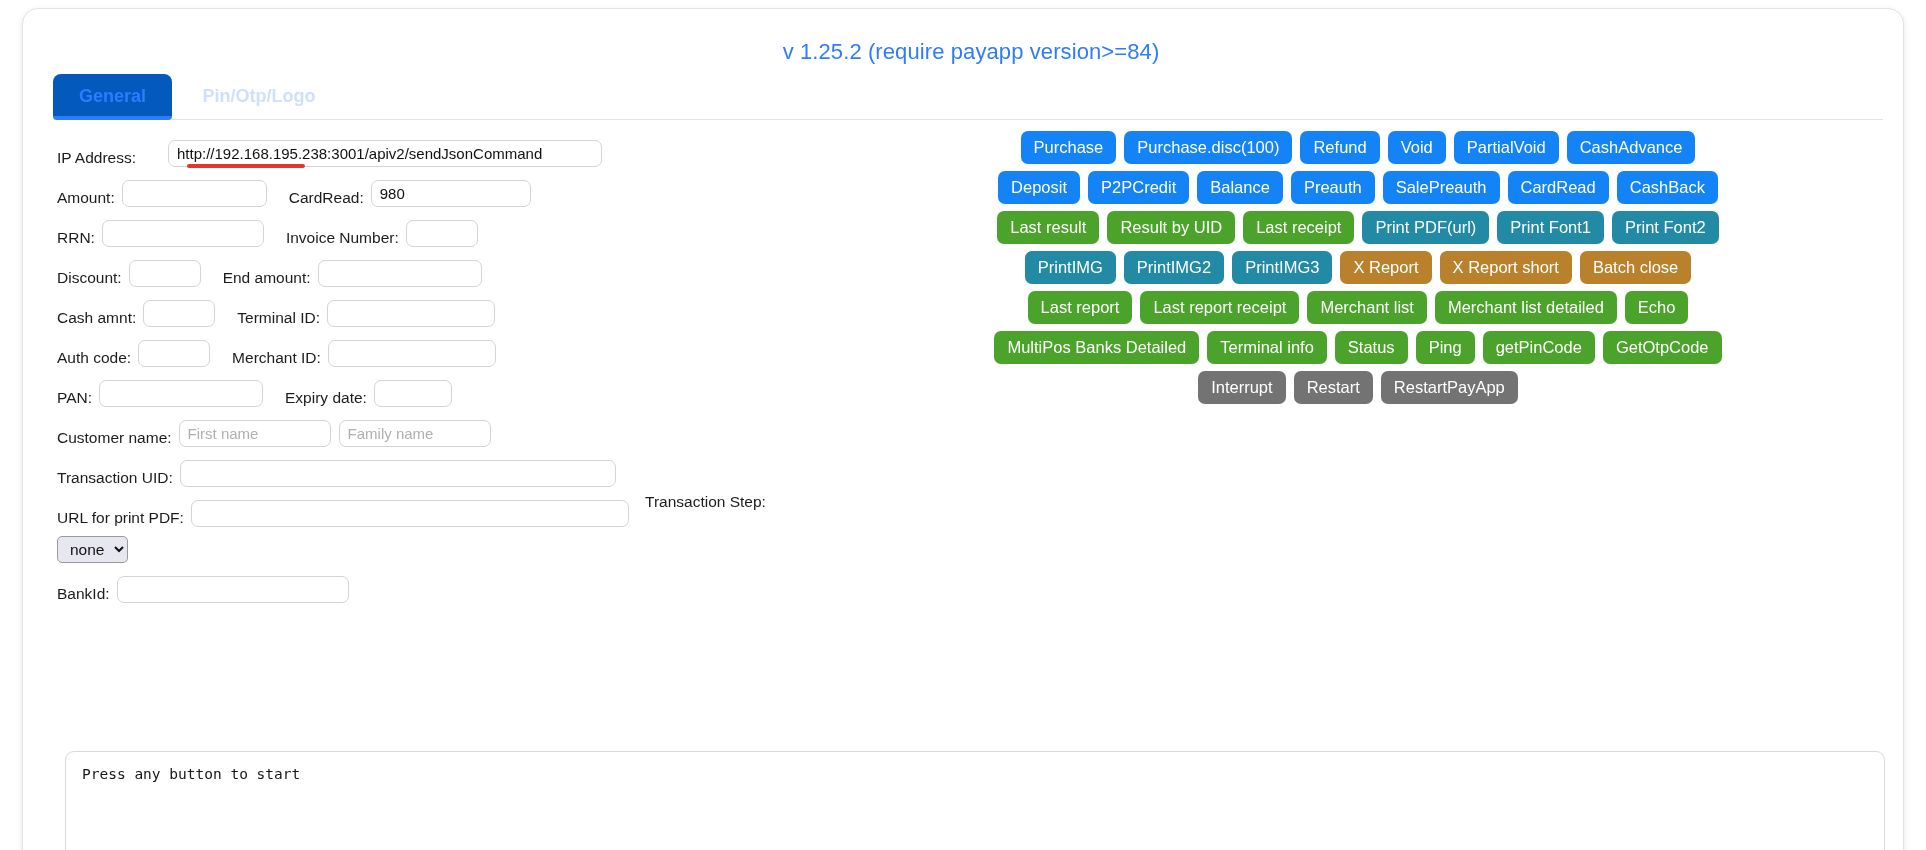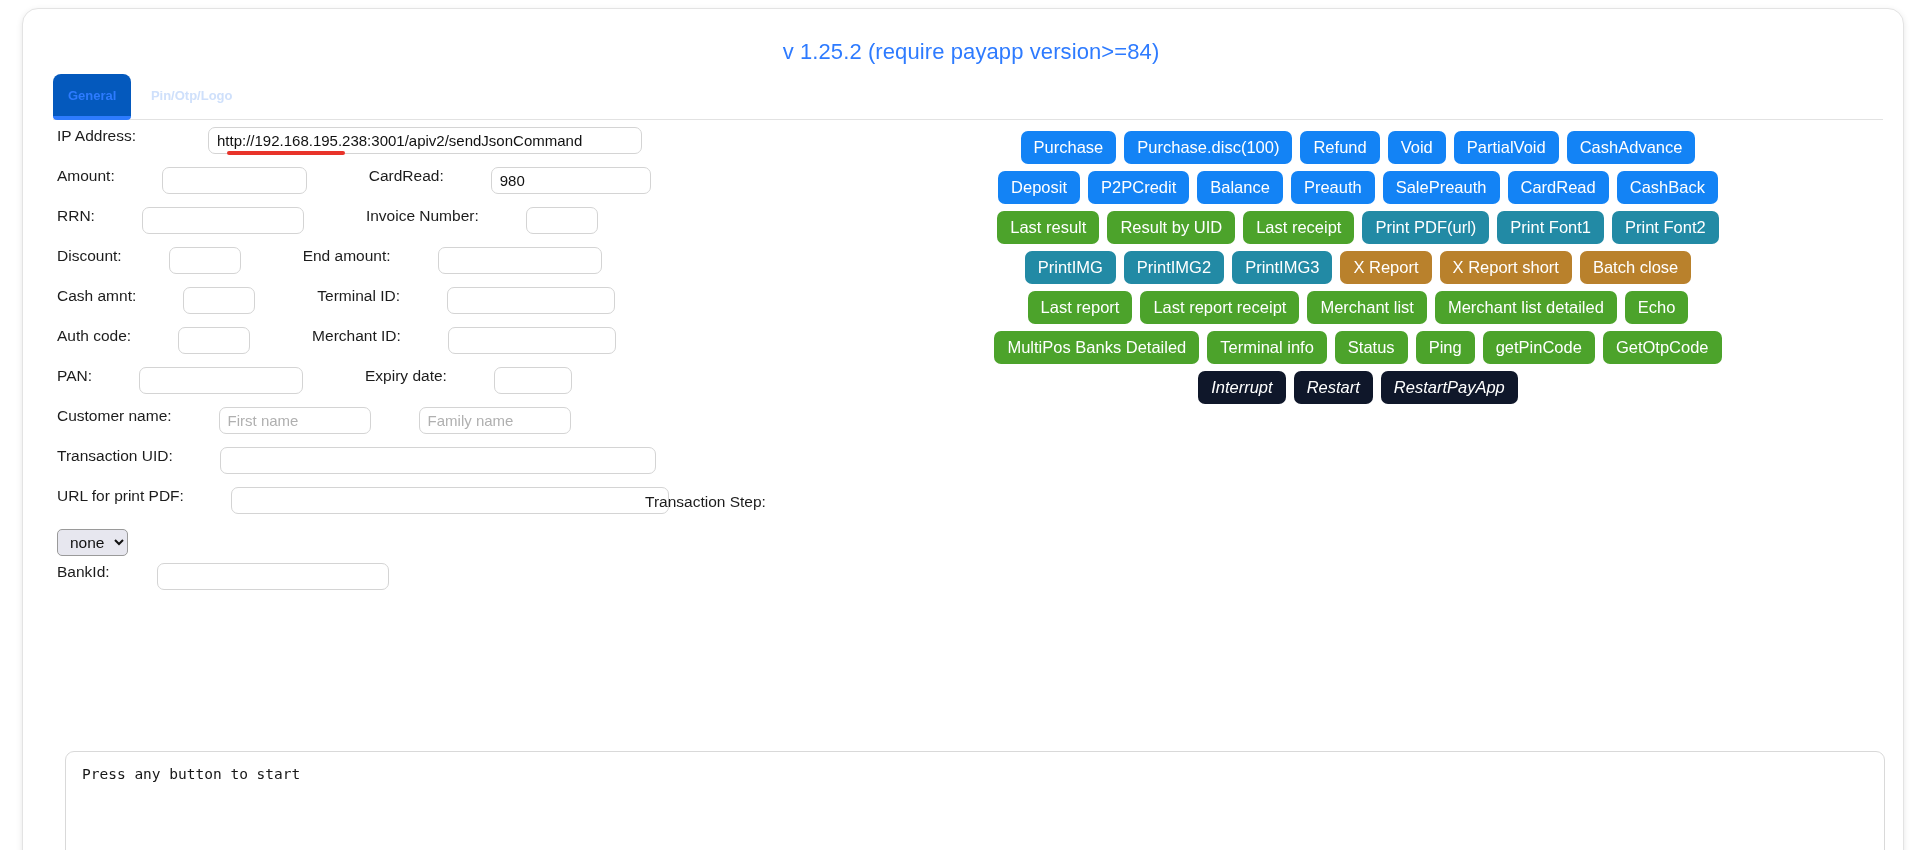--- a/index.html
+++ b/index.html
@@ -47,23 +47,23 @@
   #tab-bar {
     position: absolute;
     left: 30px;
     top: 65px;
     right: 20px;
     height: 45px;
     border-bottom: 1px solid #e2e2e2;
   }
   .tab {
     display: inline-block;
-    font-size: 13px;
+    font-size: 18px;
     font-weight: bold;
-    padding: 10px 15px;
+    padding: 10px 26px;
     box-sizing: border-box;
     vertical-align: top;
     cursor: pointer;
     user-select: none;
   }
   .tab.active {
     background: #0459bd;
     color: #2d7bff;
     border-radius: 8px 8px 4px 4px;
     border-bottom: 4px solid #2d7bff;
@@ -78,24 +78,23 @@
 
   
   #form-panel {
     position: absolute;
     left: 34px;
     top: 118px;
     width: 760px;
   }
   .form-row {
     display: flex;
-    align-items: flex-start;
+    align-items: flex-end;
     height: 40px;
     white-space: nowrap;
-    gap: 40px;
   }
   .lbl {
     font-size: 15.5px;
     color: #1c1c1c;
     padding-right: 7px;
     font-family: "Liberation Sans", sans-serif;
   }
   .fld {
     border: 1px solid #d4d4d4;
     border-radius: 7px;
@@ -184,21 +183,21 @@
     height: 33px;
     line-height: 21px;
     white-space: nowrap;
     cursor: pointer;
     box-sizing: border-box;
   }
   .c-blue  { background: #1383f5; }
   .c-green { background: #4ca32b; }
   .c-teal  { background: #228aa5; }
   .c-brown { background: #b9812c; }
-  .c-red   { background: #0f172a; font-style: italic; }
+  .c-red   { background: #737373; }
 
   
   #log-area {
     position: absolute;
     left: 42px;
     top: 742px;
     width: 1820px;
     height: 118px;
     border: 1px solid #d9d9d9;
     border-radius: 9px;

